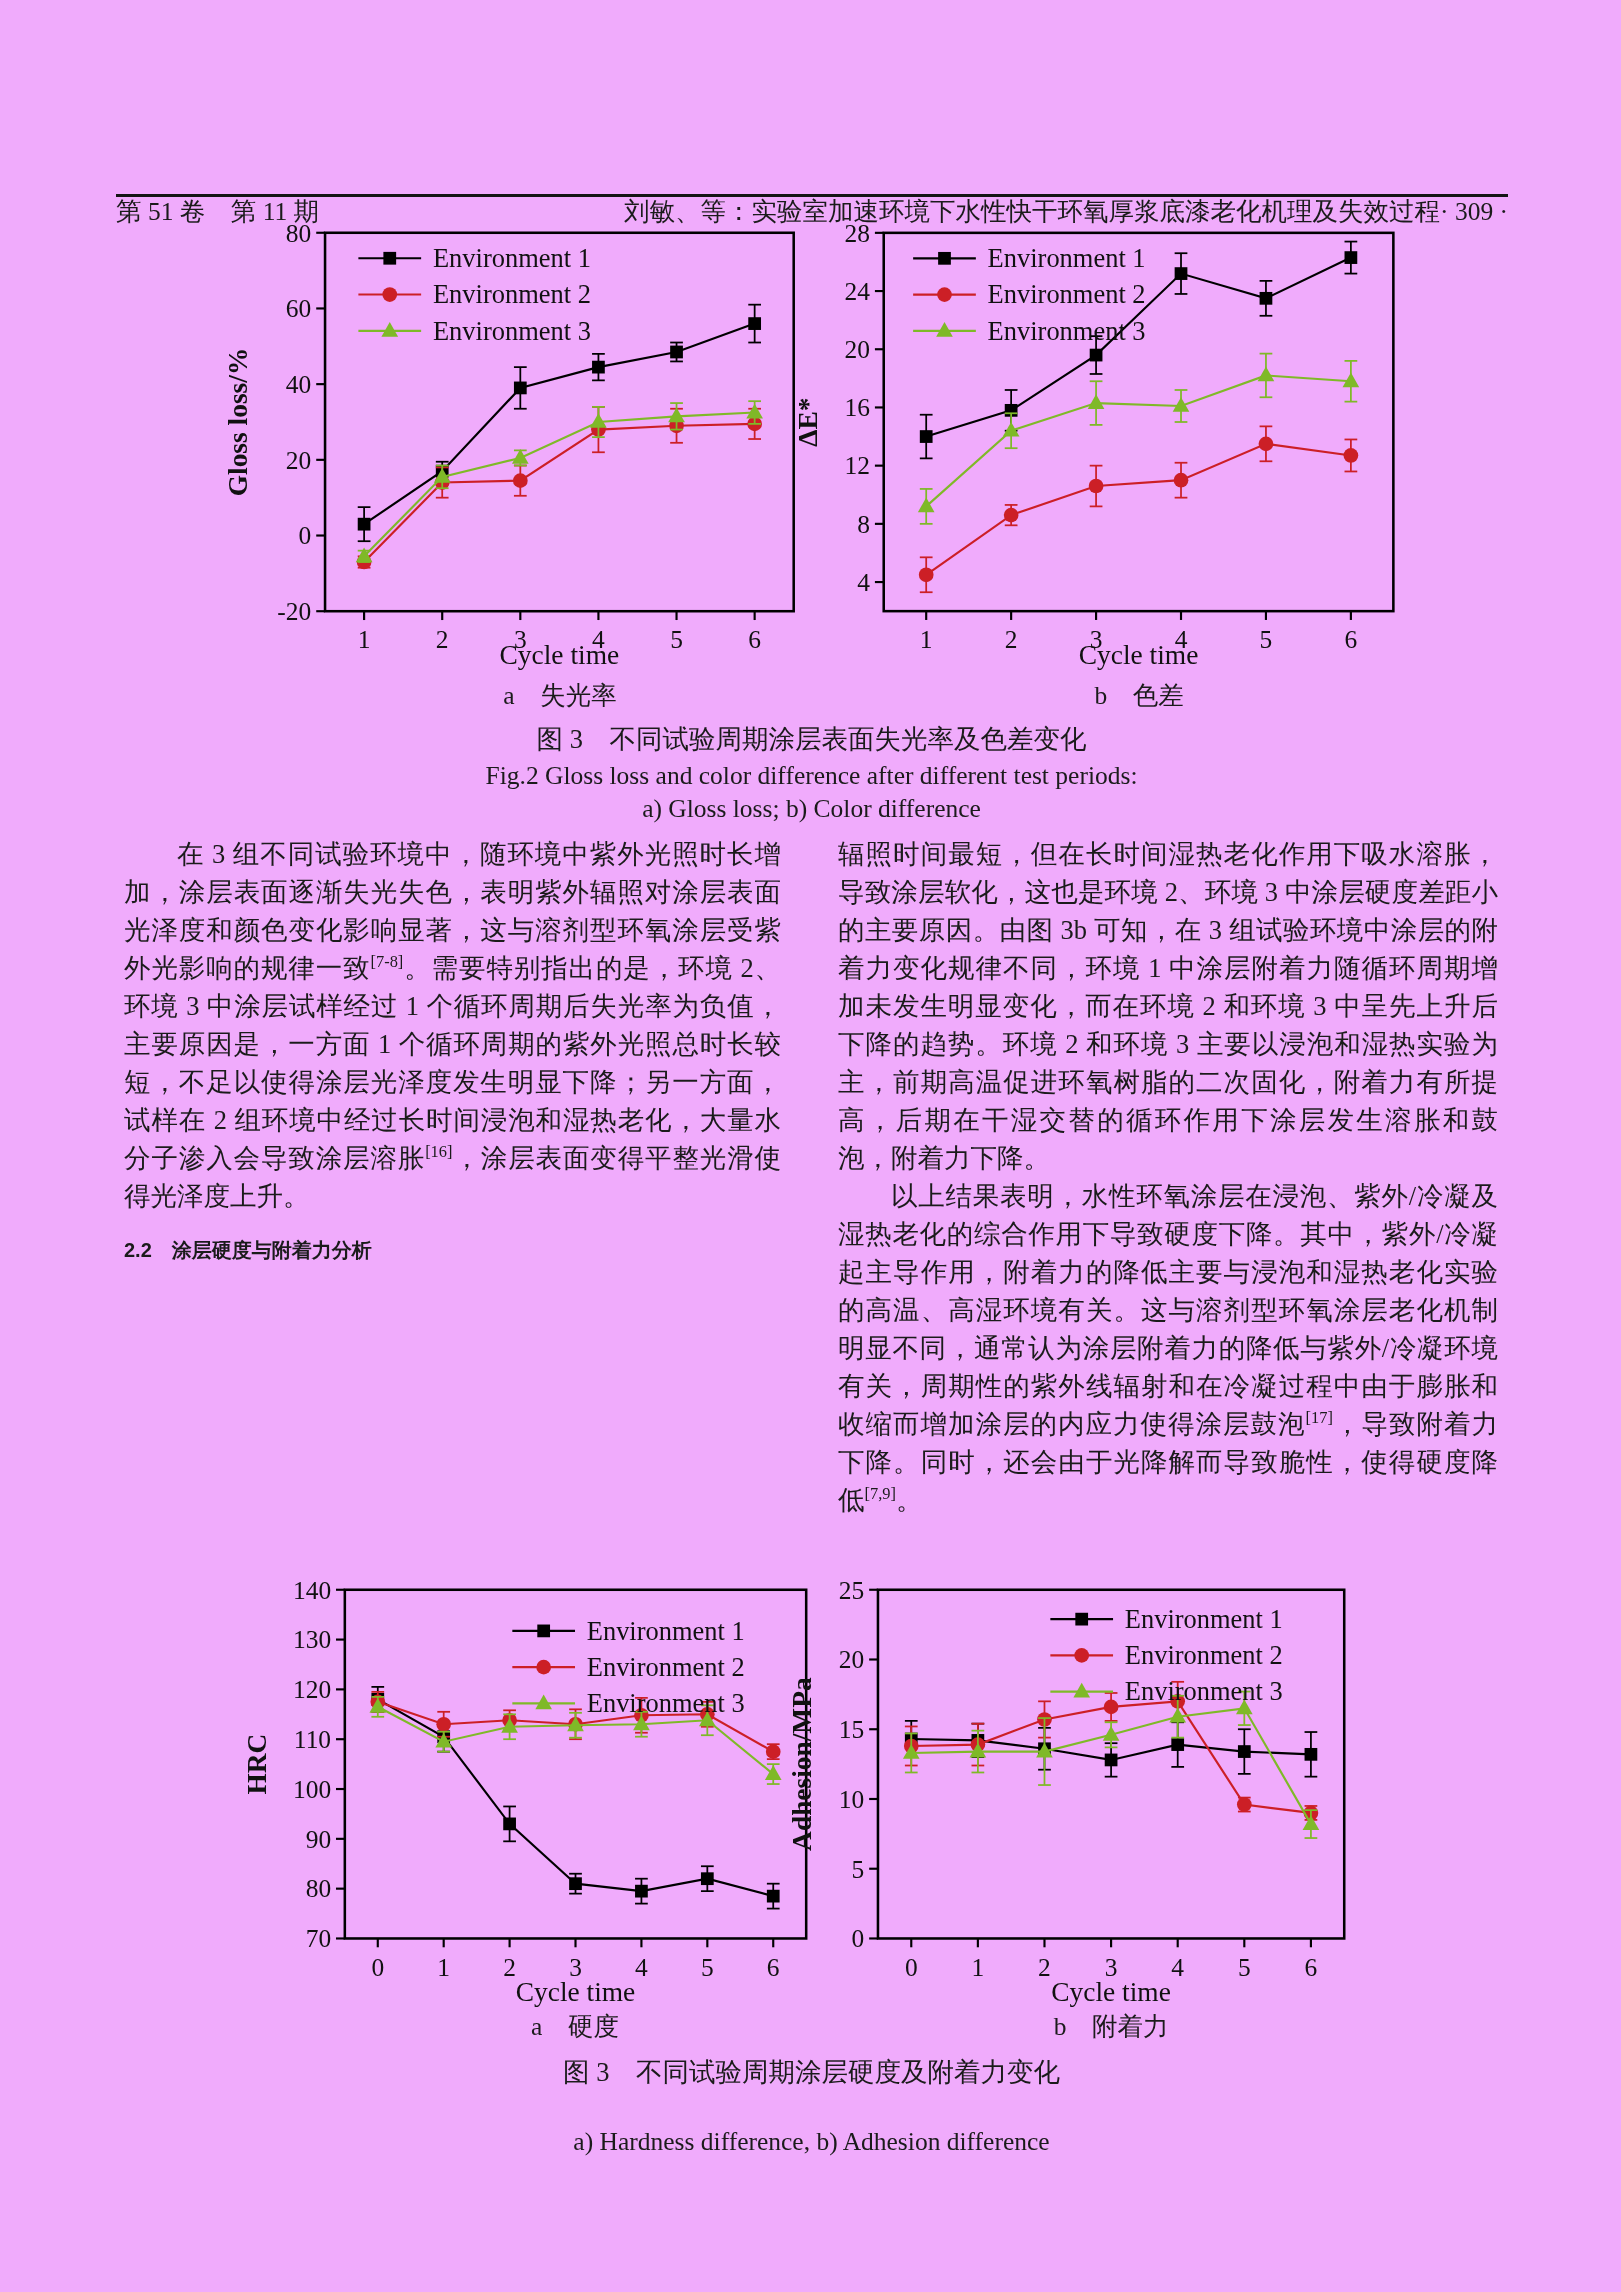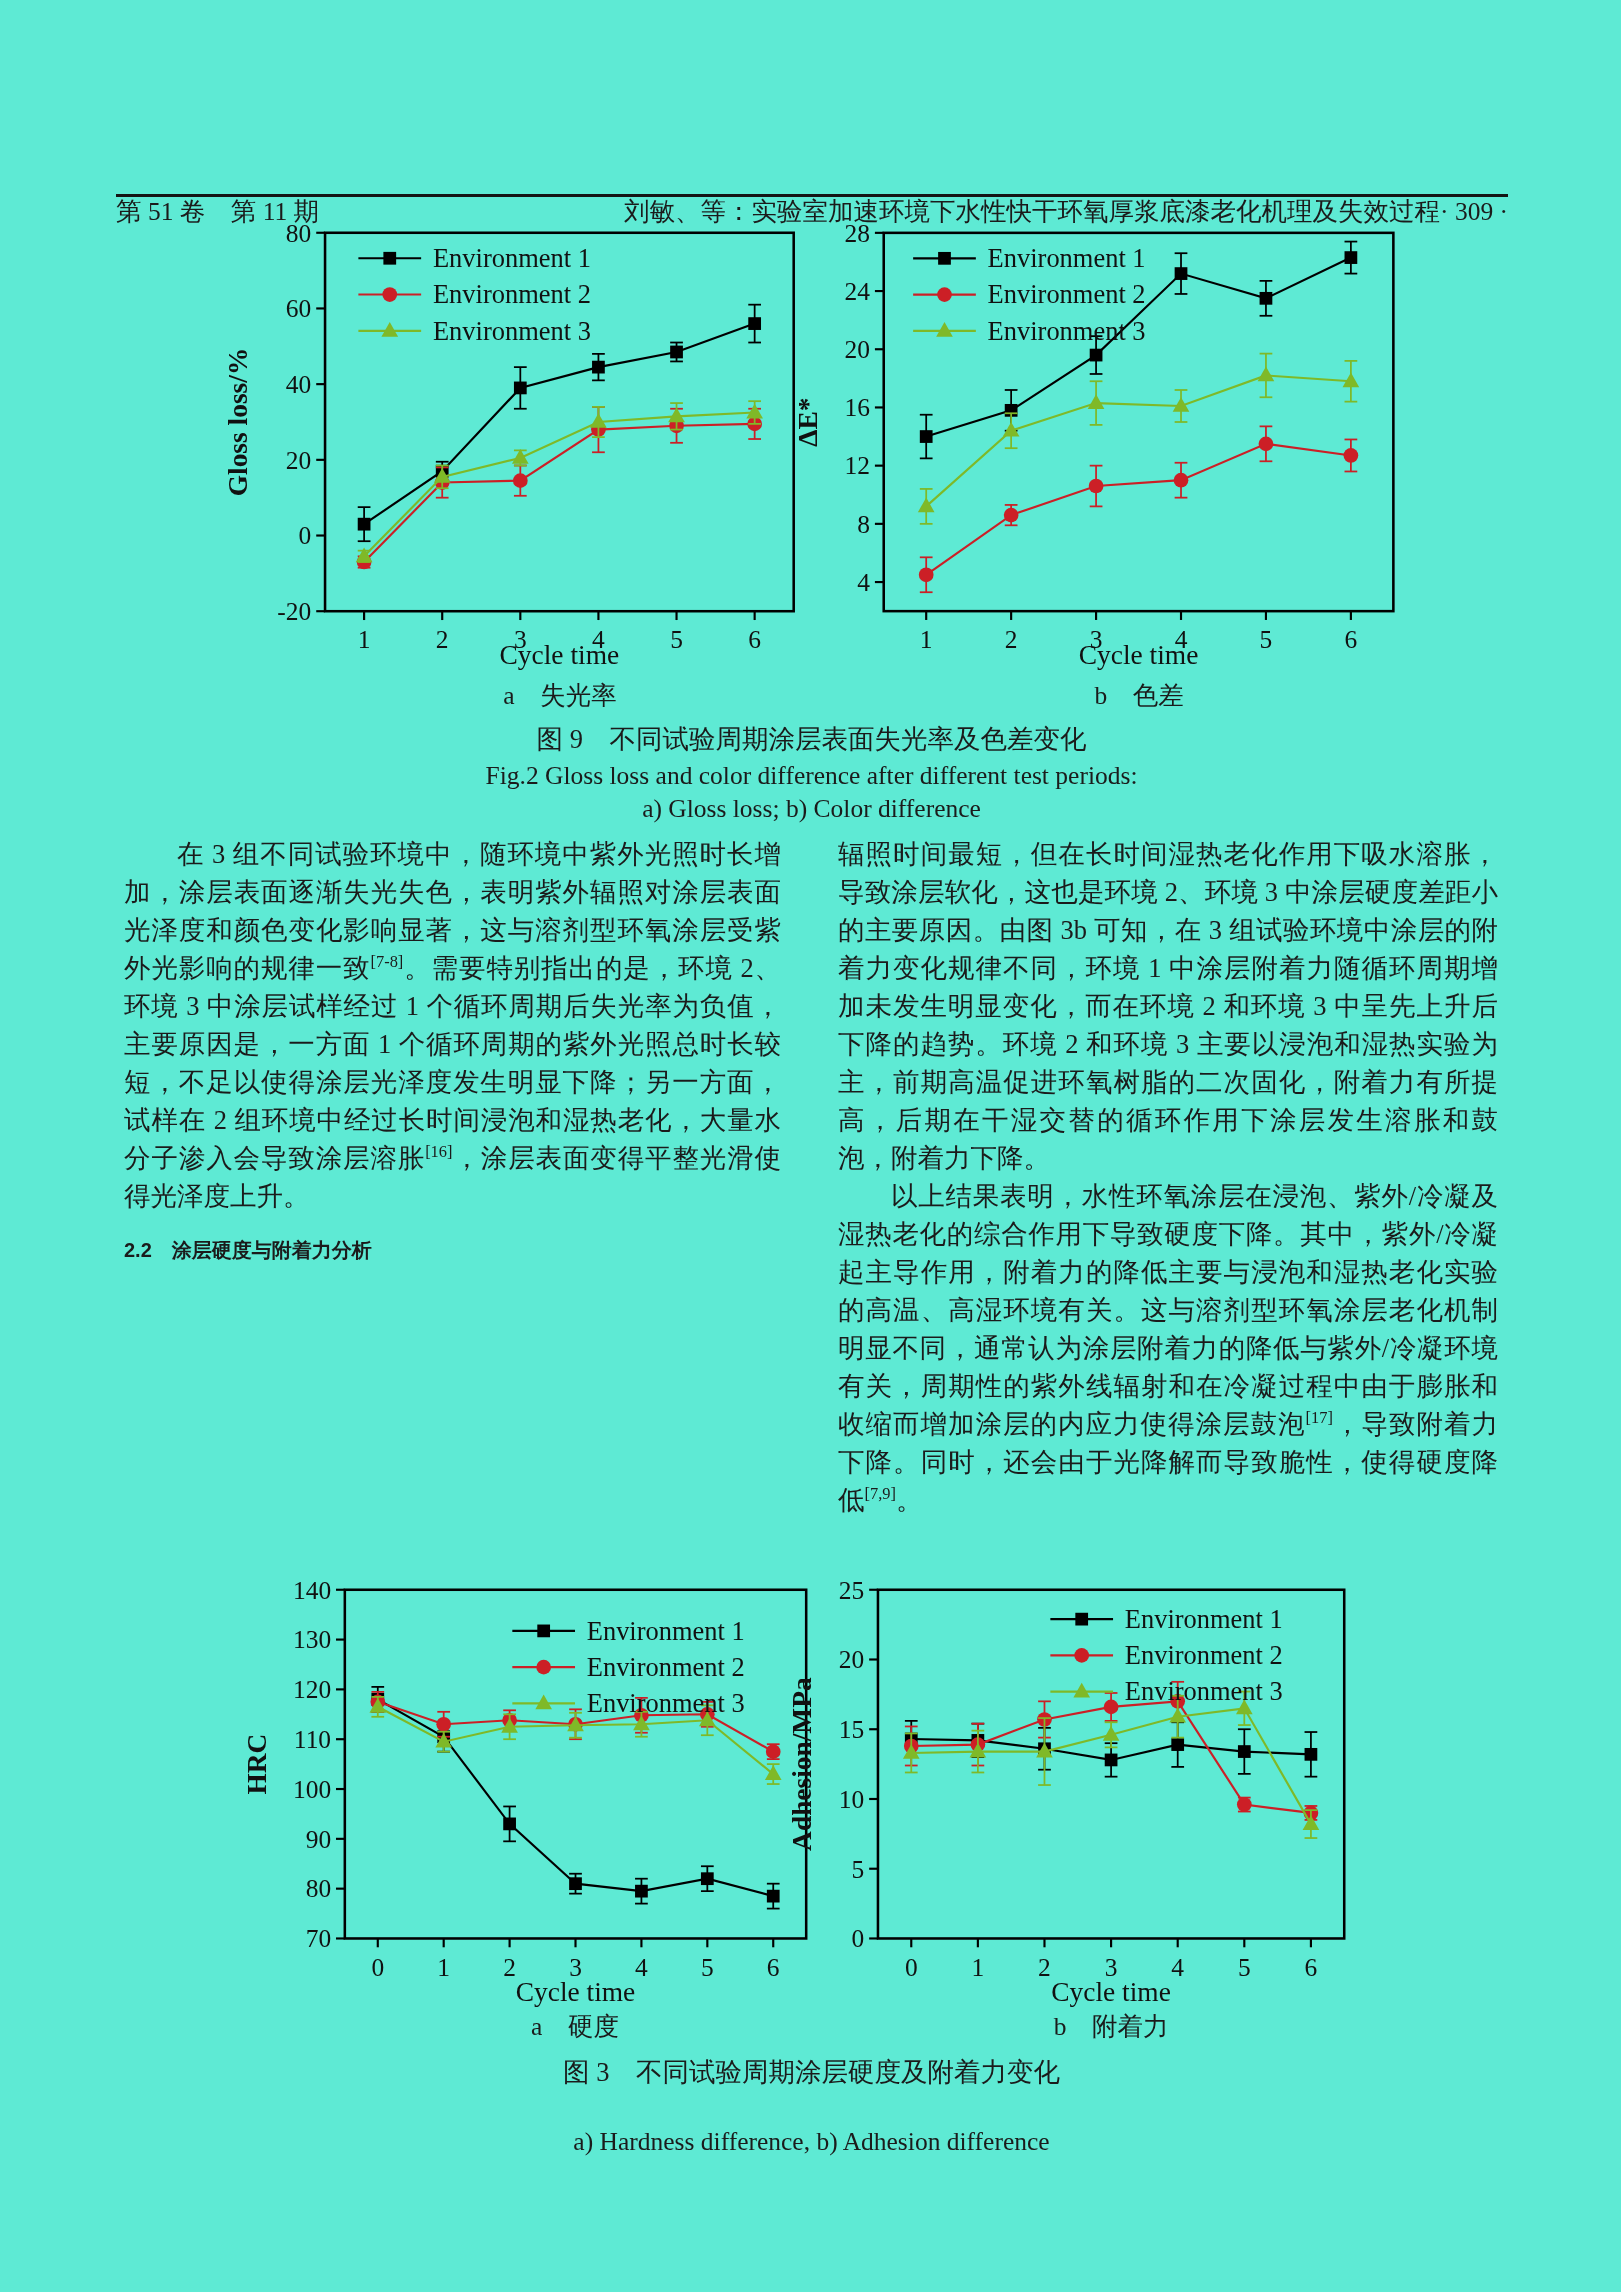--- a/index.html
+++ b/index.html
@@ -1,20 +1,20 @@
 <!DOCTYPE html>
 <html><head>
 <meta charset="utf-8">
 <style>
   html,body{margin:0;padding:0;background:#e8e8e8;}
   .page{
     position:relative;
     width:1621px;height:2293px;
     margin:0 auto;
-    background:#5eead4;
+    background:#f0abfc;
     font-family:"Liberation Serif","DejaVu Serif",serif;
     color:#1b1b1b;
     overflow:hidden;
   }
   
   .header-row{
     position:absolute;top:149px;left:116px;width:1392px;
     display:flex;align-items:baseline;
     font-size:25.5px;
   }
@@ -295,21 +295,21 @@
       <circle cx="176" cy="75" r="7.5" fill="#cc1f26"></circle>
       <text x="220" y="84" font-size="27">Environment 2</text>
       <line x1="144" y1="112" x2="208" y2="112" stroke="#7fb928" stroke-width="2.2"></line>
       <polygon points="176,103 184.5,118 167.5,118" fill="#7fb928"></polygon>
       <text x="220" y="121" font-size="27">Environment 3</text>
     </svg>
 
   <div class="fig-sublabel" style="left:560px;top:678px;">a　失光率</div>
   <div class="fig-sublabel" style="left:1139px;top:678px;">b　色差</div>
 
-  <div class="fig-caption" style="top:721px;">图 9　不同试验周期涂层表面失光率及色差变化</div>
+  <div class="fig-caption" style="top:721px;">图 3　不同试验周期涂层表面失光率及色差变化</div>
   <div class="fig-caption en" style="top:761px;">Fig.2 Gloss loss and color difference after different test periods:</div>
   <div class="fig-caption en" style="top:794px;text-align:center;">a) Gloss loss; b) Color difference</div>
 
   <div class="column col-left">
       <div class="para indent"><span>在 3 组不同试验环境中，随环境中紫外光照时长增加，涂层表面逐渐失光失色，表明紫外辐照对涂层表面光泽度和颜色变化影响显著，这与溶剂型环氧涂层受紫外光影响的规律一致</span><sup>[7-8]</sup><span>。需要特别指出的是，环境 2、环境 3 中涂层试样经过 1 个循环周期后失光率为负值，主要原因是，一方面 1 个循环周期的紫外光照总时长较短，不足以使得涂层光泽度发生明显下降；另一方面，试样在 2 组环境中经过长时间浸泡和湿热老化，大量水分子渗入会导致涂层溶胀</span><sup>[16]</sup><span>，涂层表面变得平整光滑使得光泽度上升。</span></div>
       <div class="section-heading">2.2　涂层硬度与附着力分析</div>
     </div>
   <div class="column col-right">
       <div class="para"><span>辐照时间最短，但在长时间湿热老化作用下吸水溶胀，导致涂层软化，这也是环境 2、环境 3 中涂层硬度差距小的主要原因。由图 3b 可知，在 3 组试验环境中涂层的附着力变化规律不同，环境 1 中涂层附着力随循环周期增加未发生明显变化，而在环境 2 和环境 3 中呈先上升后下降的趋势。环境 2 和环境 3 主要以浸泡和湿热实验为主，前期高温促进环氧树脂的二次固化，附着力有所提高，后期在干湿交替的循环作用下涂层发生溶胀和鼓泡，附着力下降。</span></div>
       <div class="para indent"><span>以上结果表明，水性环氧涂层在浸泡、紫外/冷凝及湿热老化的综合作用下导致硬度下降。其中，紫外/冷凝起主导作用，附着力的降低主要与浸泡和湿热老化实验的高温、高湿环境有关。这与溶剂型环氧涂层老化机制明显不同，通常认为涂层附着力的降低与紫外/冷凝环境有关，周期性的紫外线辐射和在冷凝过程中由于膨胀和收缩而增加涂层的内应力使得涂层鼓泡</span><sup>[17]</sup><span>，导致附着力下降。同时，还会由于光降解而导致脆性，使得硬度降低</span><sup>[7,9]</sup><span>。</span></div>

